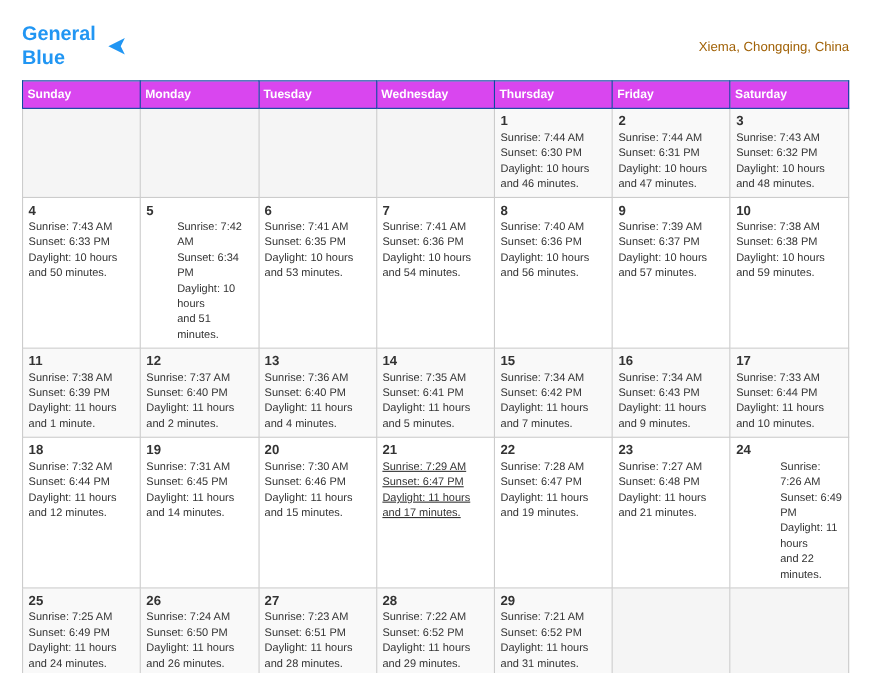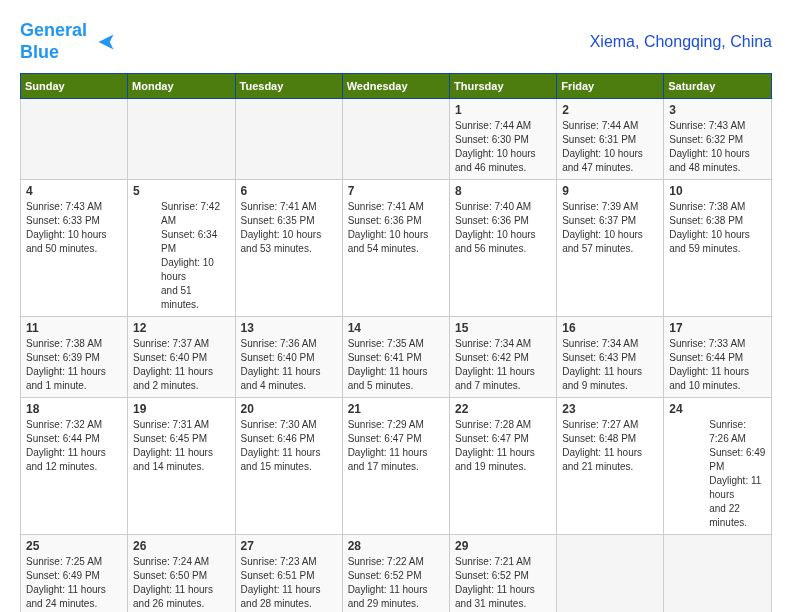--- a/index.html
+++ b/index.html
@@ -36,30 +36,30 @@
     }
     .title-section {
       text-align: right;
     }
     .month-title {
       font-size: 32px;
       font-weight: normal;
       color: #333;
     }
     .subtitle {
-      font-size: 16px;
-      color: #1d4ed8;
+      font-size: 12px;
+      color: #a16207;
     }
     .calendar {
       width: 100%;
       border-collapse: collapse;
       font-size: 11px;
     }
     .calendar thead th {
-      background-color: #4d7c0f;
+      background-color: #d946ef;
       color: #fff;
       padding: 6px 4px;
       text-align: left;
       font-weight: bold;
       border: 1px solid #0d47a1;
     }
     .calendar tbody td {
       border: 1px solid #ccc;
       vertical-align: top;
       padding: 4px 5px;
@@ -269,21 +269,21 @@
         </td>
         <td>
           <div class="day-number">20</div>
           <div class="day-info" style="white-space: pre-line;">Sunrise: 7:30 AM
 Sunset: 6:46 PM
 Daylight: 11 hours
 and 15 minutes.</div>
         </td>
         <td>
           <div class="day-number">21</div>
-          <div class="day-info" style="white-space: pre-line;">Sunrise: 7:29 AM
+          <div class="day-info" style="white-space: pre-line; text-decoration: underline;">Sunrise: 7:29 AM
 Sunset: 6:47 PM
 Daylight: 11 hours
 and 17 minutes.</div>
         </td>
         <td>
           <div class="day-number">22</div>
           <div class="day-info" style="white-space: pre-line;">Sunrise: 7:28 AM
 Sunset: 6:47 PM
 Daylight: 11 hours
 and 19 minutes.</div>

